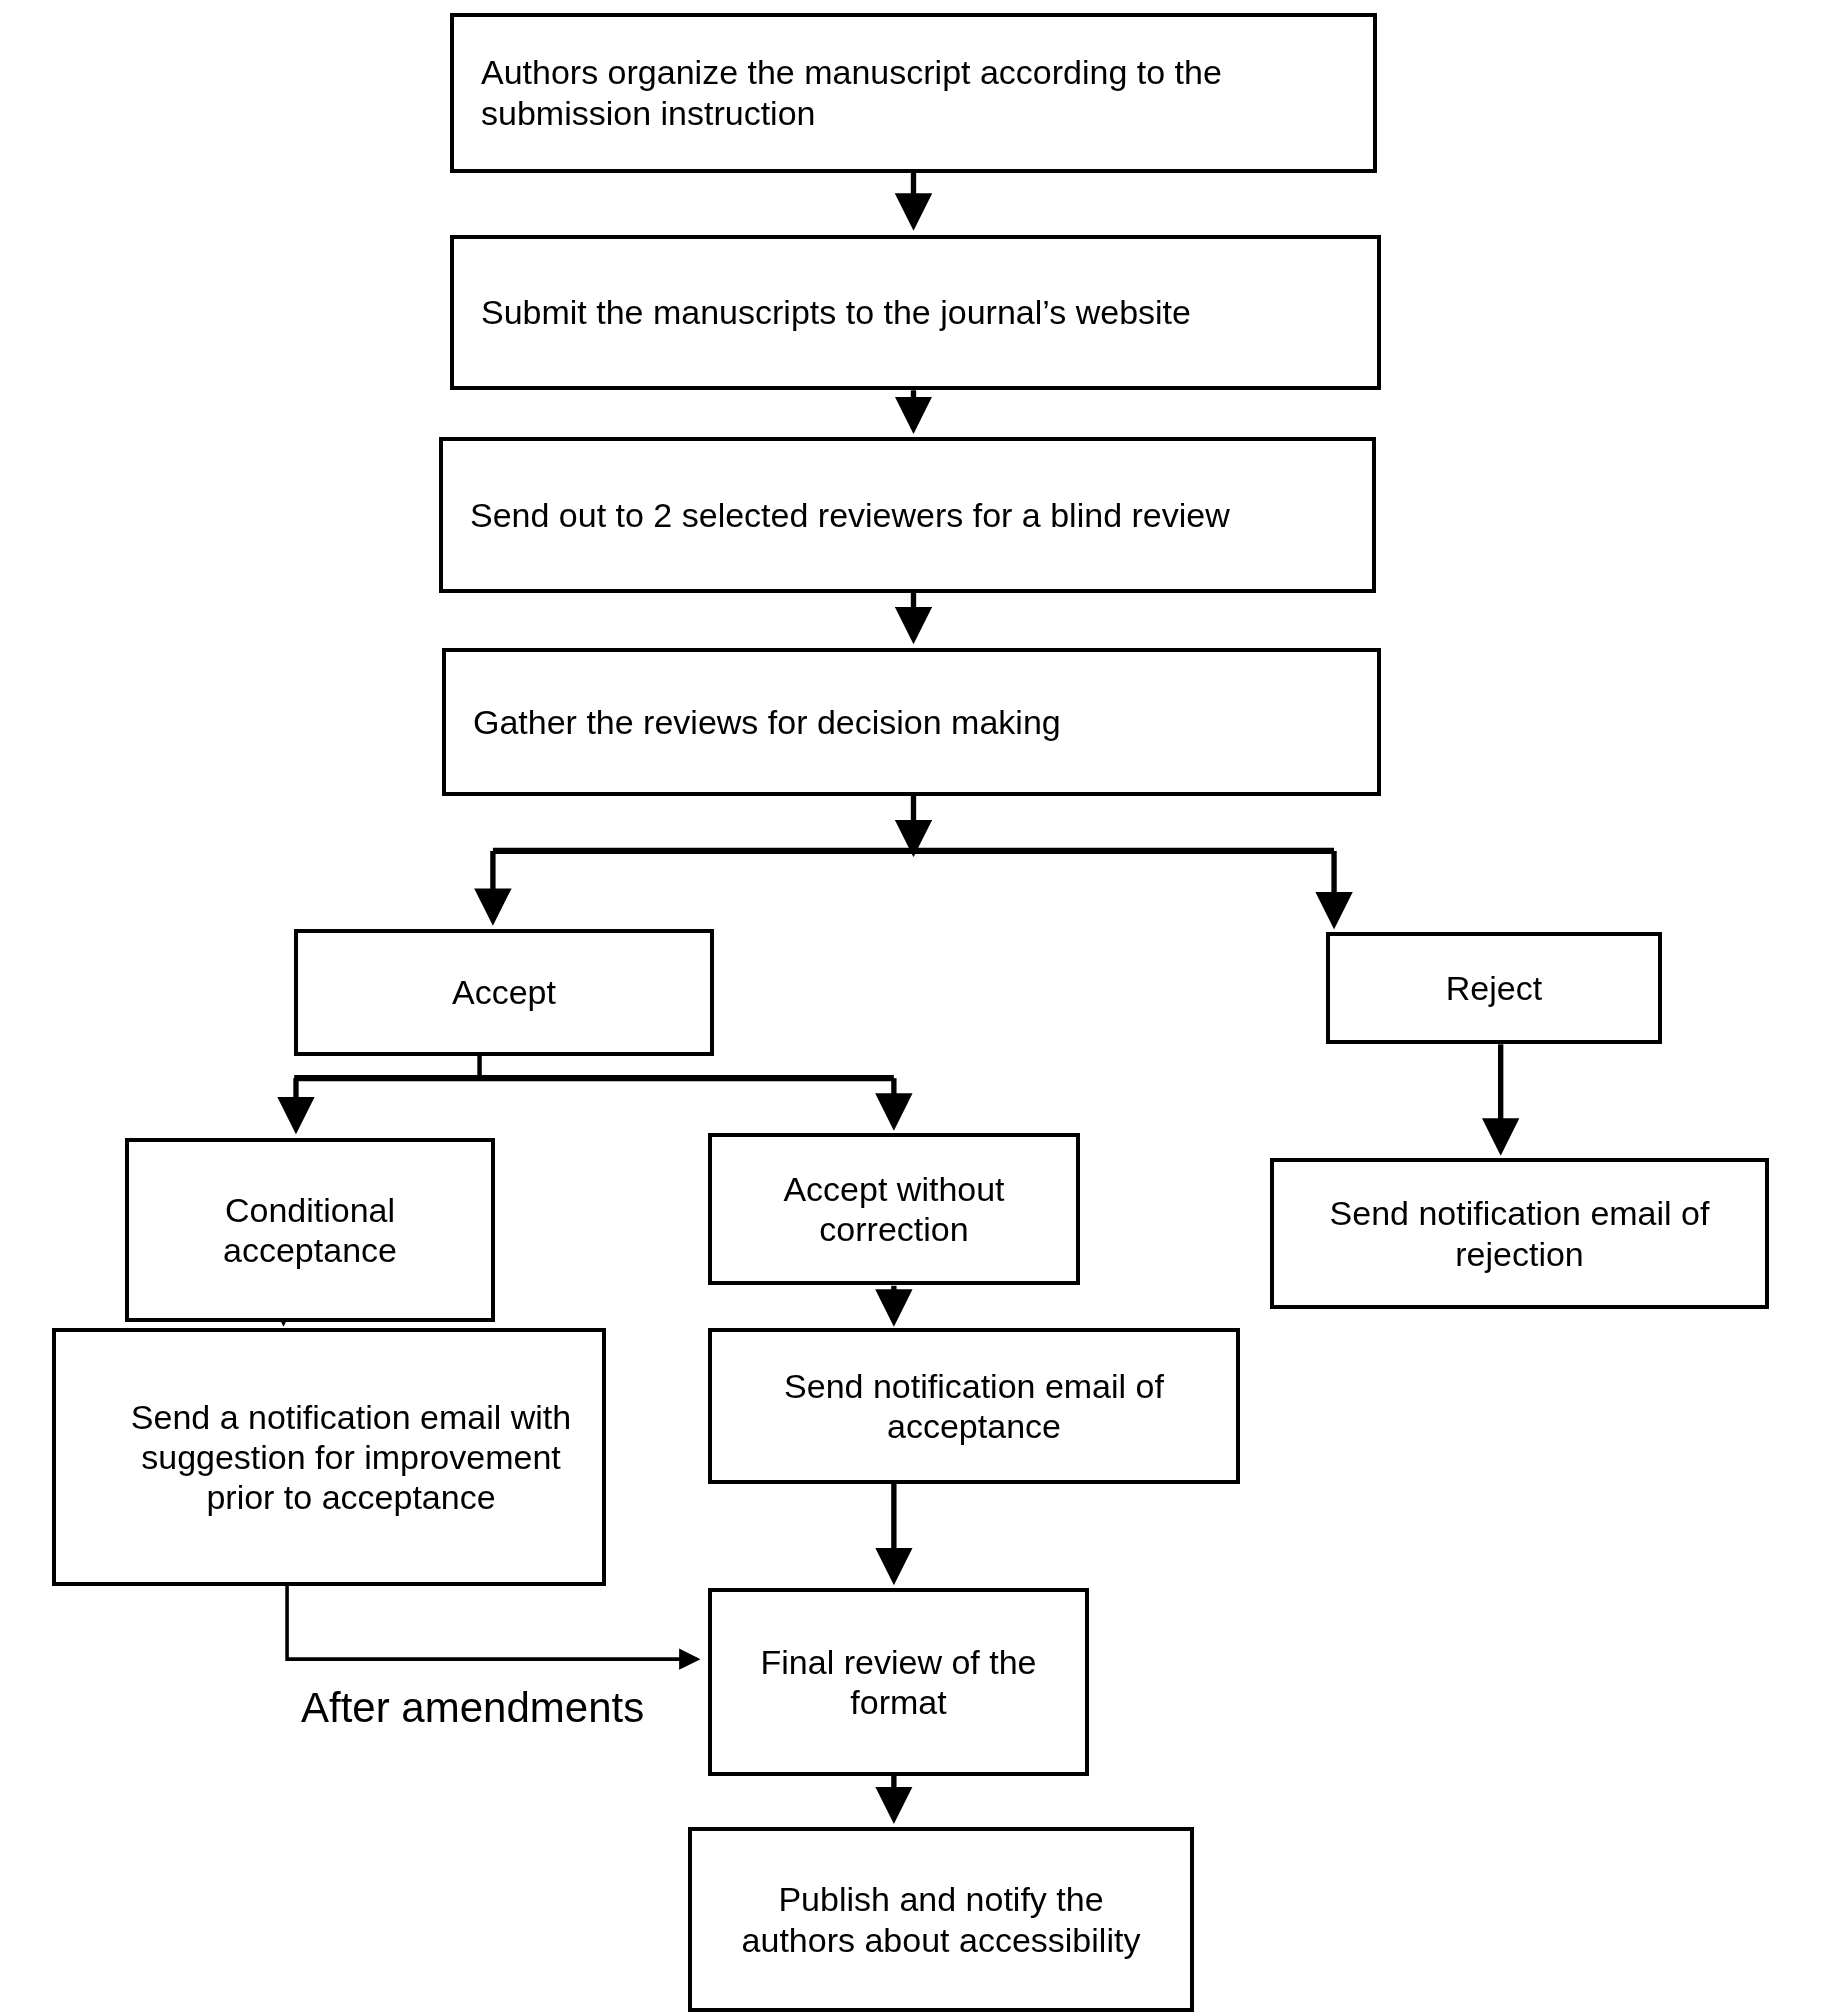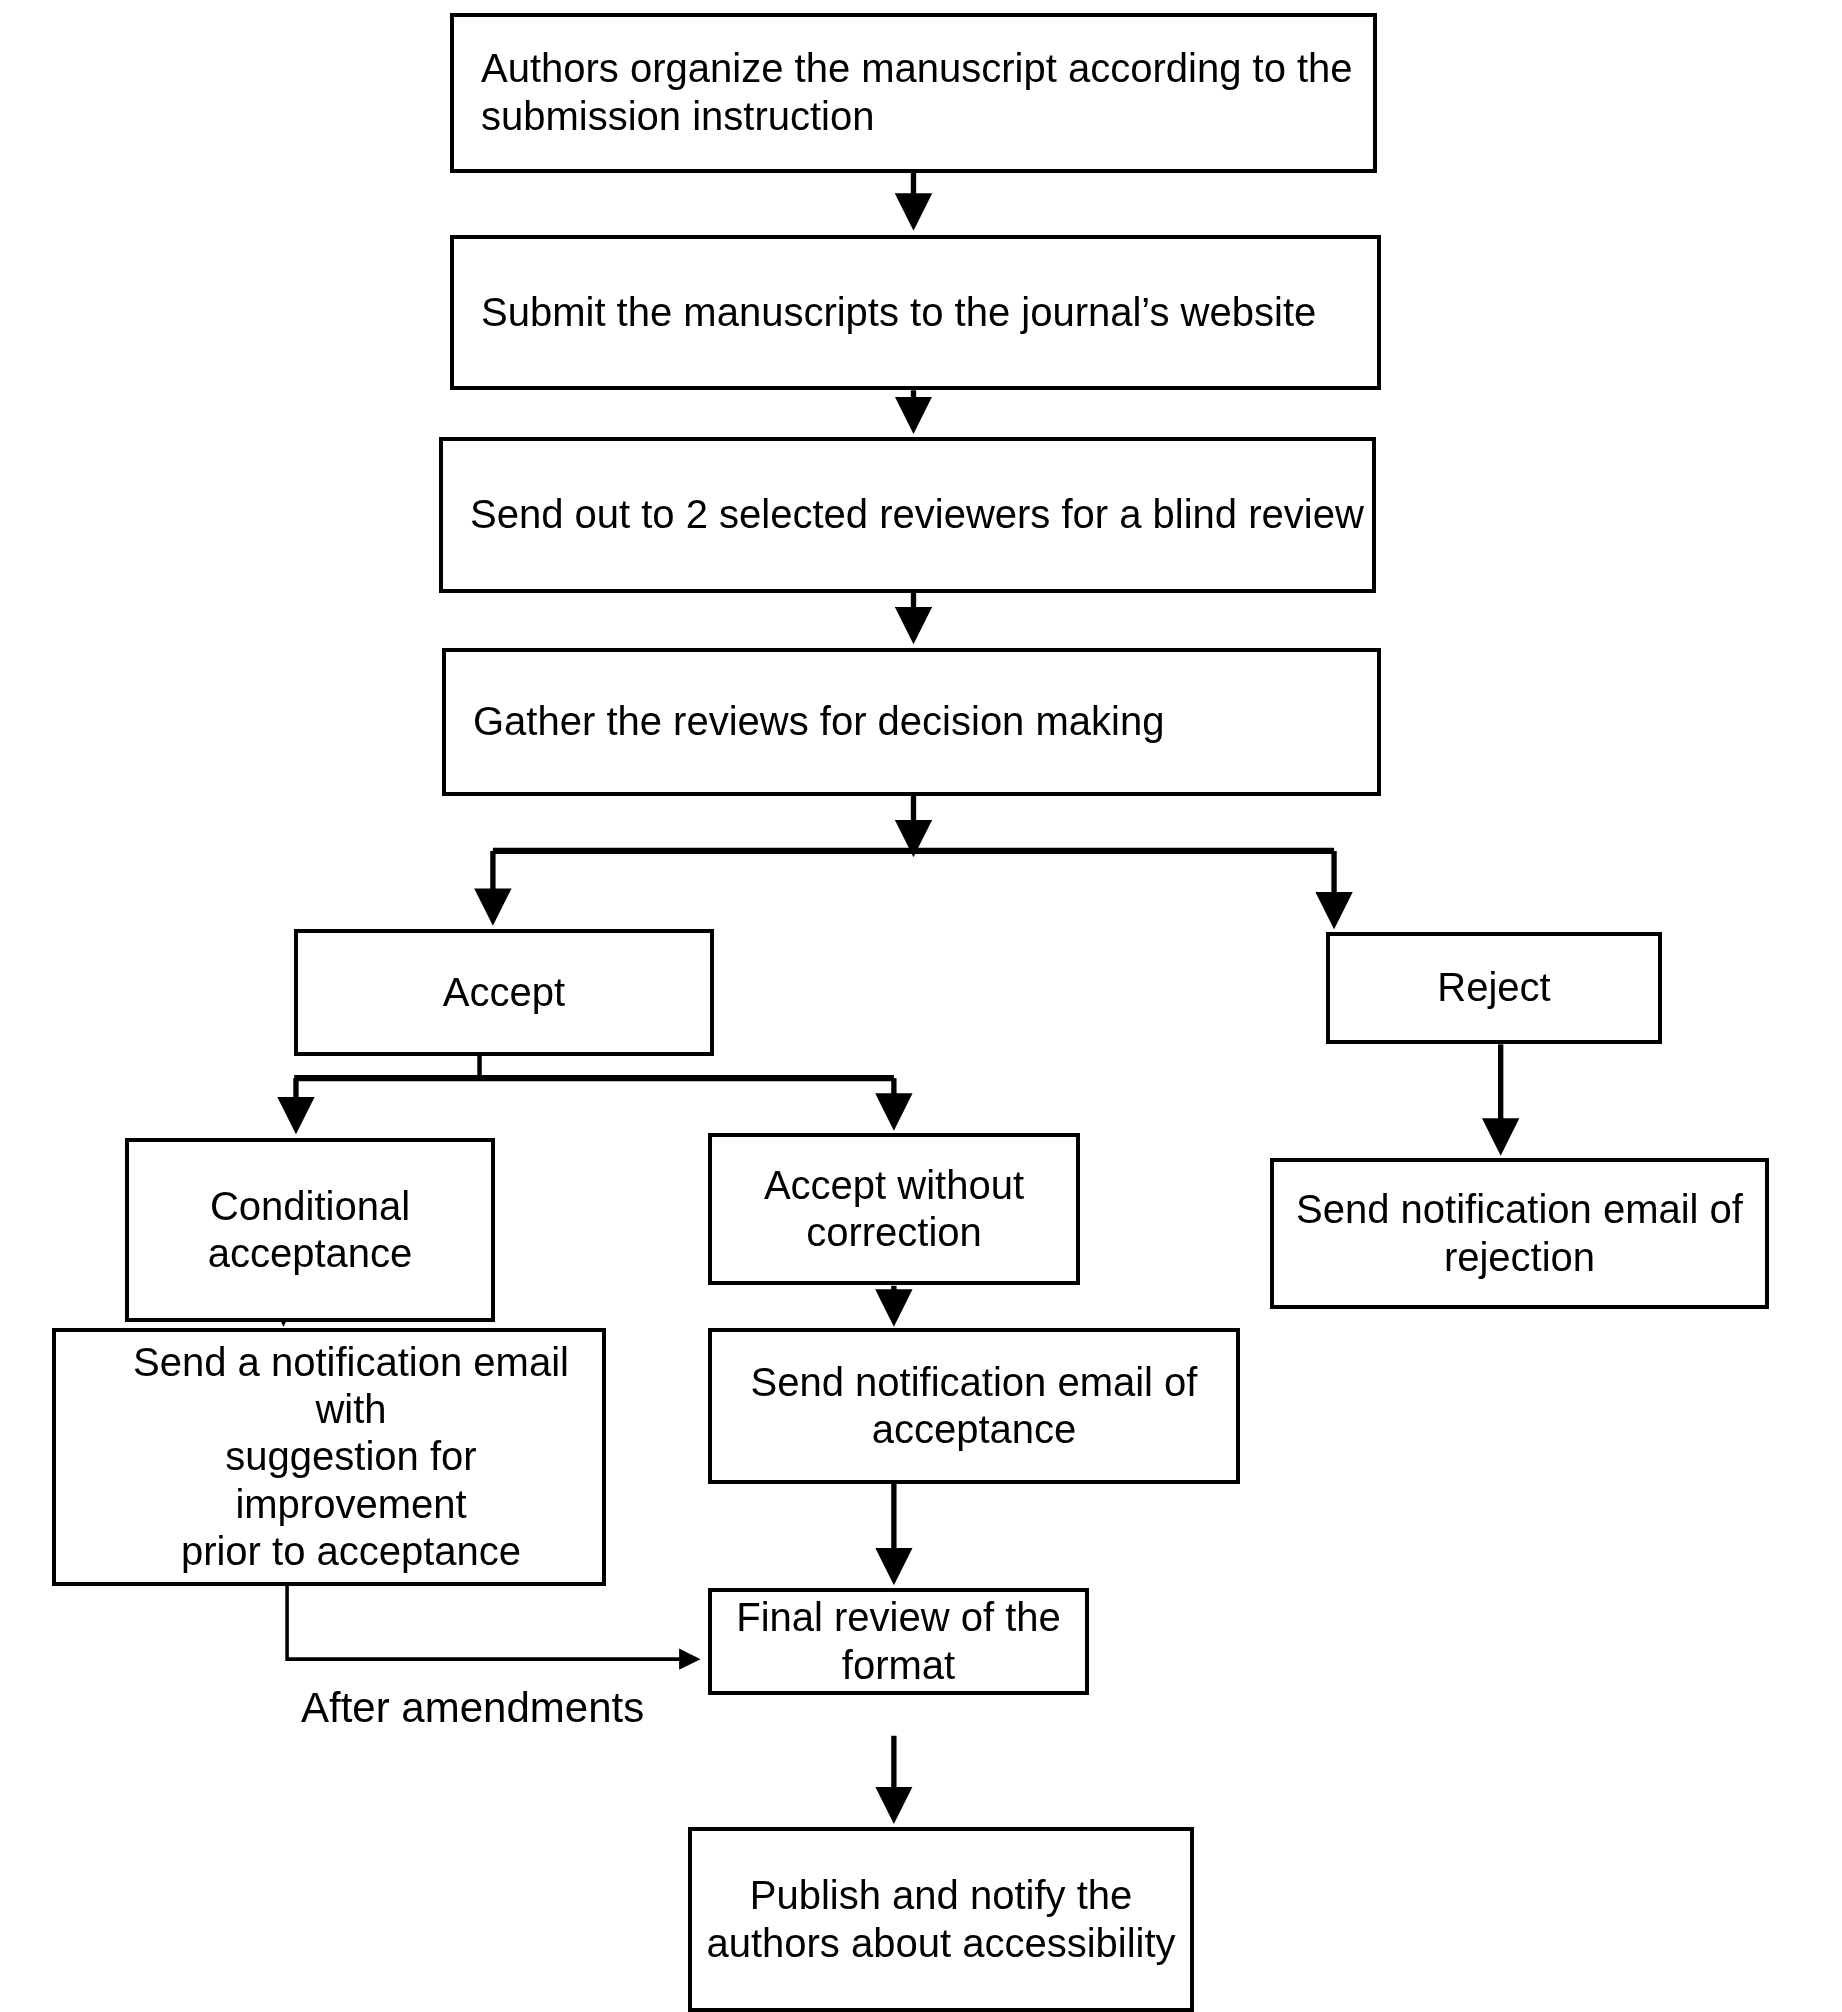--- a/index.html
+++ b/index.html
@@ -20,21 +20,21 @@
     box-sizing: border-box;
     border: 4.5px solid #000000;
     background: #ffffff;
     display: flex;
     align-items: center;
     color: #000000;
     z-index: 2;
   }
   .node .label {
     width: 100%;
-    font-size: 40px;
+    font-size: 34px;
     line-height: 1.18;
     color: #000000;
     white-space: pre-line;
   }
   .align-left .label  { text-align: left; padding-left: 27px; }
   .align-center .label{ text-align: center; padding: 0 12.5px; }
 
   .edge-svg {
     position: absolute;
     left: 0;
@@ -143,21 +143,21 @@
     <span class="label">Send a notification email with
 suggestion for improvement
 prior to acceptance</span>
   </div>
 
   <div class="node align-center" style="left:708px; top:1328px; width:532px; height:156px;">
     <span class="label">Send notification email of
 acceptance</span>
   </div>
 
-  <div class="node align-center" style="left:708px; top:1588px; width:381px; height:107px;">
+  <div class="node align-center" style="left:708px; top:1588px; width:381px; height:188px;">
     <span class="label">Final review of the
 format</span>
   </div>
 
   <div class="node align-center" style="left:688px; top:1827px; width:506px; height:185px;">
     <span class="label">Publish and notify the
 authors about accessibility</span>
   </div>
 
   <div class="free-label" style="left:301px; top:1684px;">After amendments</div>

